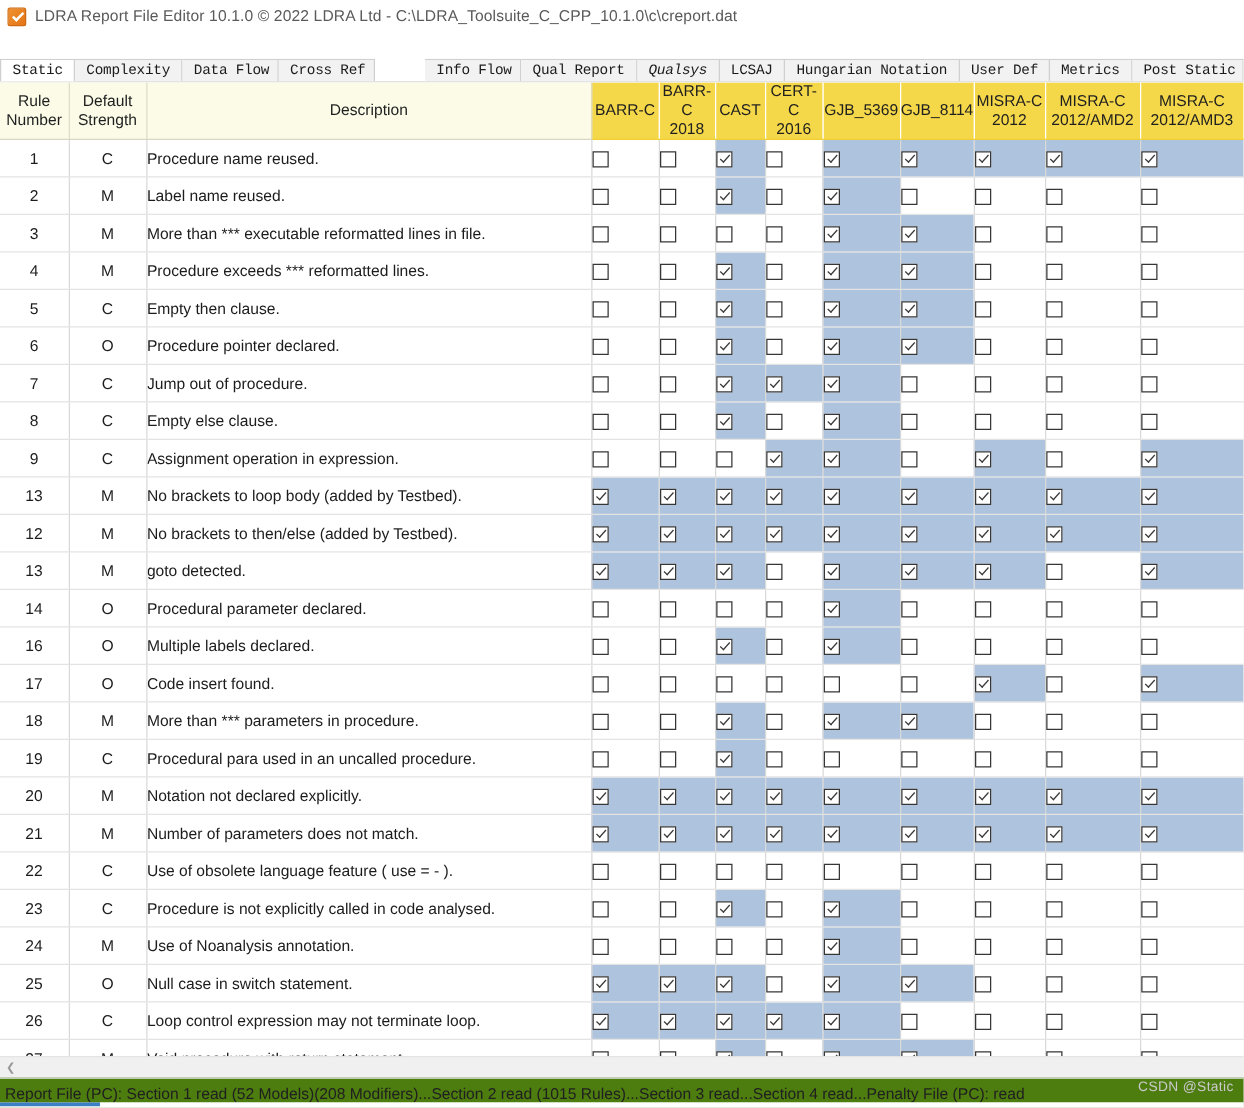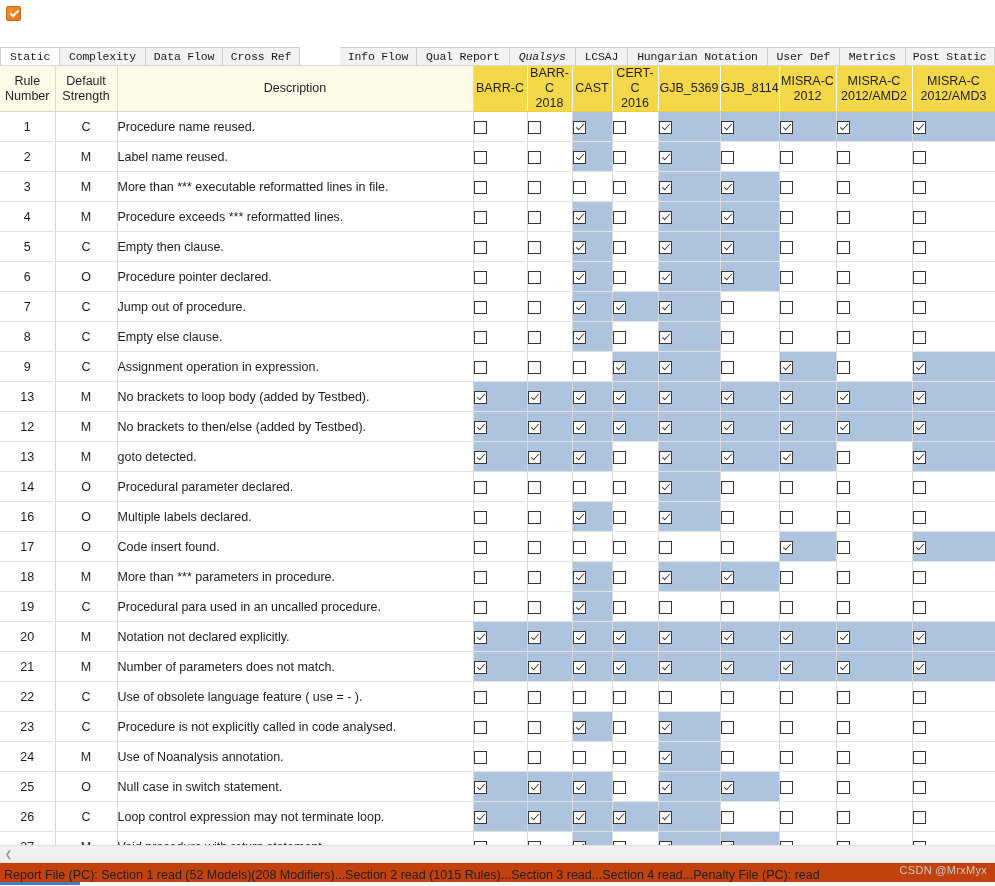--- a/index.html
+++ b/index.html
@@ -76,21 +76,21 @@
     background: #ffffff;
     border-bottom: 1px solid #d7d7d7;
     flex: 0 0 19px;
     padding-left: 0px;
     overflow: hidden;
   }
   .tab {
     font-family: "Liberation Mono", "DejaVu Sans Mono", monospace;
     font-size: 11.5px;
     color: #1a1a1a;
-    display: flex; align-items: center; justify-content: center;
+    display: flex; align-items: center; justify-content: flex-start;
     padding: 0 9px;
     border-right: 1px solid #d0d0d0;
     border-top: 1px solid #d0d0d0;
     background: #f2f2f2;
     white-space: nowrap;
     cursor: default;
     letter-spacing: -0.2px;
   }
   .tab:first-child { border-left: 1px solid #d0d0d0; }
   .tab.active {
@@ -199,21 +199,21 @@
   .hscroll .track {
     flex: 1 1 auto;
     background: #f0f0f0;
     position: relative;
   }
 
   
   .statusbar {
     flex: 0 0 24px;
     height: 24px;
-    background: #c2410c;
+    background: #4d7c0f;
     border-top: 1px solid #e6e6e6;
     display: flex; align-items: center;
     padding-left: 4px;
     position: relative;
   }
   .status-text {
     font-size: 12.5px;
     color: #202020;
     white-space: nowrap;
   }
@@ -235,20 +235,21 @@
   .bottom-strip .seg1 { width: 80px; background: #3d7ec4; height: 3px; }
   .bottom-strip .seg2 { flex: 1; background: #ffffff; }
 </style>
 </head>
 <body>
 
 <div id="app">
 
   <div class="titlebar">
     <div class="app-icon"></div>
+    <div class="title-text">LDRA Report File Editor 10.1.0 © 2022 LDRA Ltd - C:\LDRA_Toolsuite_C_CPP_10.1.0\c\creport.dat</div>
   </div>
 
   <div class="menubar">
     <div class="menu-item">File</div>
     <div class="menu-item">Edit</div>
     <div class="menu-item">View</div>
     <div class="menu-item">Help</div>
   </div>
 
   <div class="tabstrip" id="tabstrip">
@@ -680,20 +681,20 @@
     </table>
   </div>
 
   <div class="hscroll">
     <div class="arrow">❮</div>
     <div class="track"></div>
   </div>
 
   <div class="statusbar">
     <div class="status-text">Report File (PC): Section 1 read (52 Models)(208 Modifiers)...Section 2 read (1015 Rules)...Section 3 read...Section 4 read...Penalty File (PC): read</div>
-    <div class="watermark">CSDN @MrxMyx</div>
+    <div class="watermark">CSDN @Static</div>
     <div class="bottom-strip">
       <div class="seg1"></div>
       <div class="seg2"></div>
     </div>
   </div>
 
 </div>
 
 </body></html>

